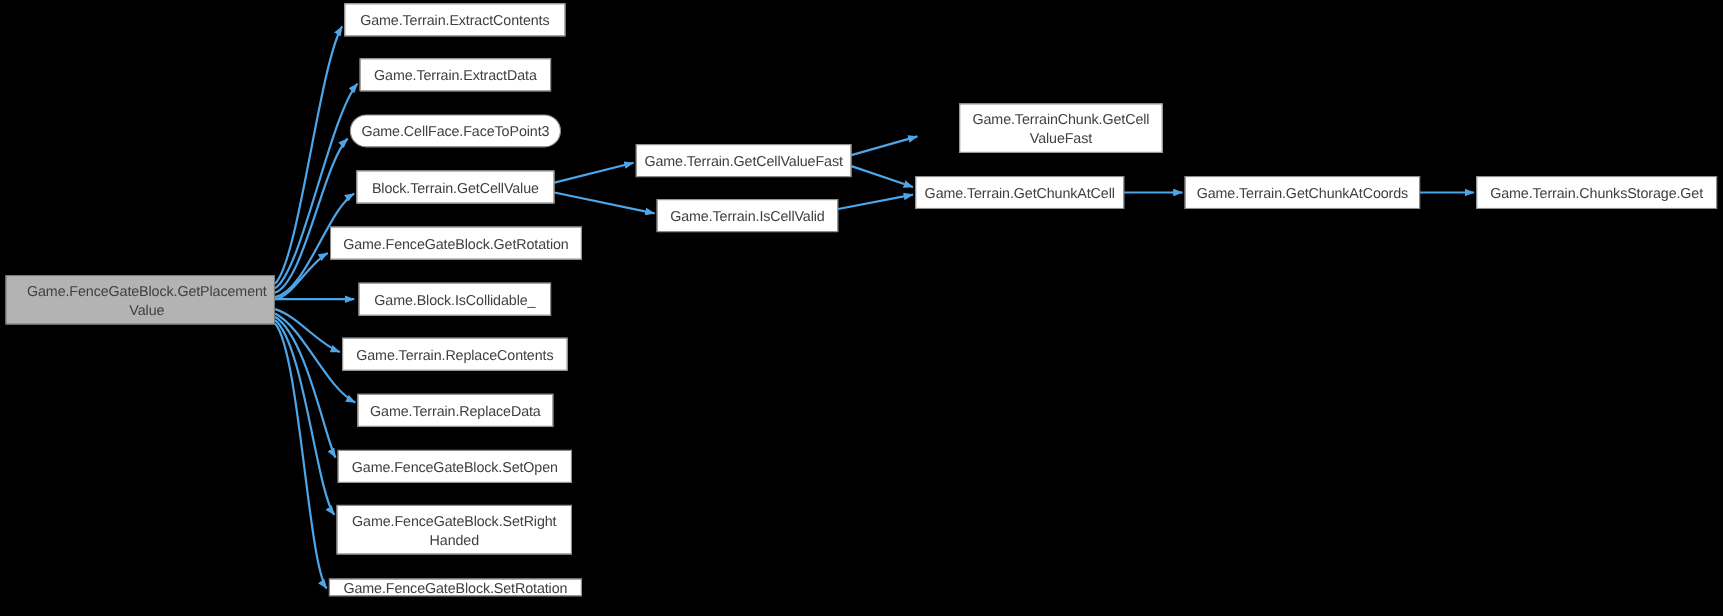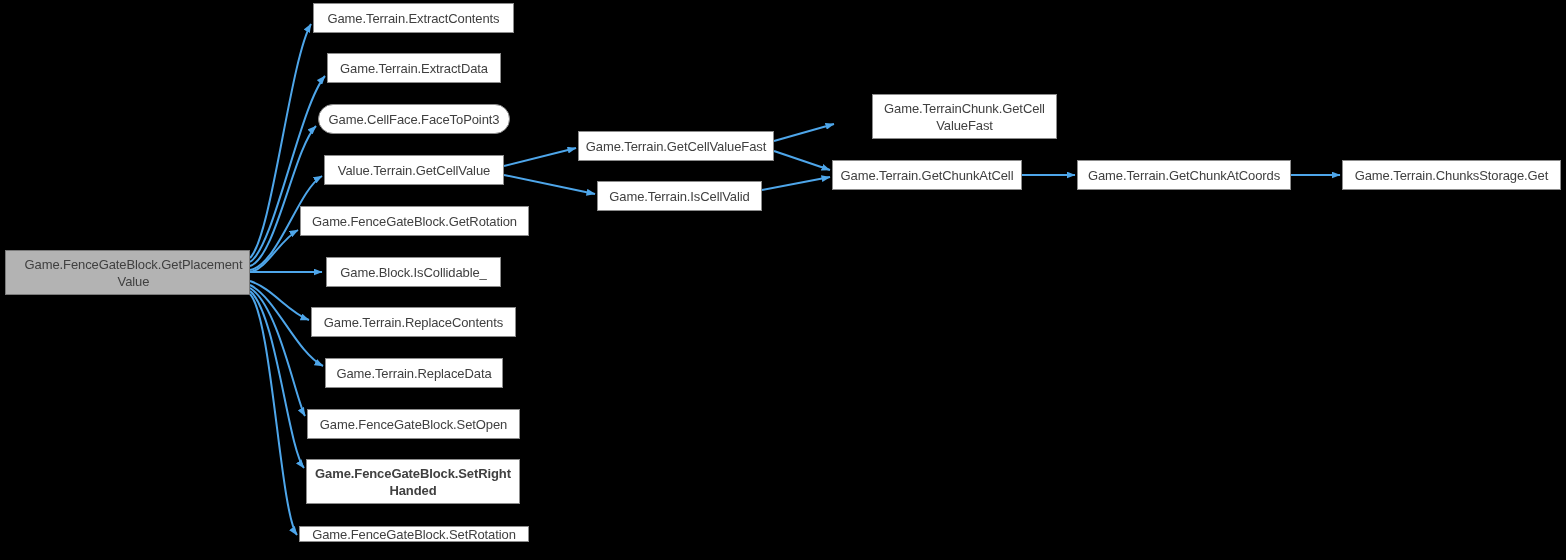--- a/index.html
+++ b/index.html
@@ -79,27 +79,27 @@
         <path d="M 1022,175 L 1075,175" fill="none" stroke="#4ea6ea" stroke-width="2" marker-end="url(#arrowhead)"></path>
         <path d="M 1291,175 L 1340,175" fill="none" stroke="#4ea6ea" stroke-width="2" marker-end="url(#arrowhead)"></path>
       </g>
   </svg>
   <div id="nodes-layer">
       <div class="node root" style="left: 5px; top: 250px; width: 245px; height: 45px; background: rgb(179, 179, 179);">Game.FenceGateBlock.GetPlacement
 Value</div>
       <div class="node" style="left: 313px; top: 3px; width: 201px; height: 30px; background: rgb(255, 255, 255); border-color: rgb(140, 140, 140);">Game.Terrain.ExtractContents</div>
       <div class="node" style="left: 327px; top: 53px; width: 174px; height: 30px; background: rgb(255, 255, 255); border-color: rgb(140, 140, 140);">Game.Terrain.ExtractData</div>
       <div class="node" style="left: 318px; top: 104px; width: 192px; height: 30px; background: rgb(255, 255, 255); border-color: rgb(140, 140, 140); border-radius: 15px;">Game.CellFace.FaceToPoint3</div>
-      <div class="node" style="left: 324px; top: 155px; width: 180px; height: 30px; background: rgb(255, 255, 255); border-color: rgb(140, 140, 140);">Value.Terrain.GetCellValue</div>
+      <div class="node" style="left: 324px; top: 155px; width: 180px; height: 30px; background: rgb(255, 255, 255); border-color: rgb(140, 140, 140);">Block.Terrain.GetCellValue</div>
       <div class="node" style="left: 300px; top: 206px; width: 229px; height: 30px; background: rgb(255, 255, 255); border-color: rgb(140, 140, 140);">Game.FenceGateBlock.GetRotation</div>
       <div class="node" style="left: 326px; top: 257px; width: 175px; height: 30px; background: rgb(255, 255, 255); border-color: rgb(140, 140, 140);">Game.Block.IsCollidable_</div>
       <div class="node" style="left: 311px; top: 307px; width: 205px; height: 30px; background: rgb(255, 255, 255); border-color: rgb(140, 140, 140);">Game.Terrain.ReplaceContents</div>
       <div class="node" style="left: 325px; top: 358px; width: 178px; height: 30px; background: rgb(255, 255, 255); border-color: rgb(140, 140, 140);">Game.Terrain.ReplaceData</div>
       <div class="node" style="left: 307px; top: 409px; width: 213px; height: 30px; background: rgb(255, 255, 255); border-color: rgb(140, 140, 140);">Game.FenceGateBlock.SetOpen</div>
-      <div class="node" style="left: 306px; top: 459px; width: 214px; height: 45px; background: rgb(255, 255, 255); border-color: rgb(140, 140, 140); font-weight: bold;">Game.FenceGateBlock.SetRight
+      <div class="node" style="left: 306px; top: 459px; width: 214px; height: 45px; background: rgb(255, 255, 255); border-color: rgb(140, 140, 140);">Game.FenceGateBlock.SetRight
 Handed</div>
       <div class="node" style="left: 299px; top: 526px; width: 230px; height: 16px; background: rgb(255, 255, 255); border-color: rgb(140, 140, 140);">Game.FenceGateBlock.SetRotation</div>
       <div class="node" style="left: 578px; top: 131px; width: 196px; height: 30px; background: rgb(255, 255, 255); border-color: rgb(140, 140, 140);">Game.Terrain.GetCellValueFast</div>
       <div class="node" style="left: 597px; top: 181px; width: 165px; height: 30px; background: rgb(255, 255, 255); border-color: rgb(140, 140, 140);">Game.Terrain.IsCellValid</div>
       <div class="node" style="left: 836px; top: 94px; width: 185px; height: 45px; background: rgb(255, 255, 255); border-color: rgb(140, 140, 140); margin-left: 36px;">Game.TerrainChunk.GetCell
 ValueFast</div>
       <div class="node" style="left: 832px; top: 160px; width: 190px; height: 30px; background: rgb(255, 255, 255); border-color: rgb(140, 140, 140);">Game.Terrain.GetChunkAtCell</div>
       <div class="node" style="left: 1077px; top: 160px; width: 214px; height: 30px; background: rgb(255, 255, 255); border-color: rgb(140, 140, 140);">Game.Terrain.GetChunkAtCoords</div>
       <div class="node" style="left: 1342px; top: 160px; width: 219px; height: 30px; background: rgb(255, 255, 255); border-color: rgb(140, 140, 140);">Game.Terrain.ChunksStorage.Get</div>
     </div>

